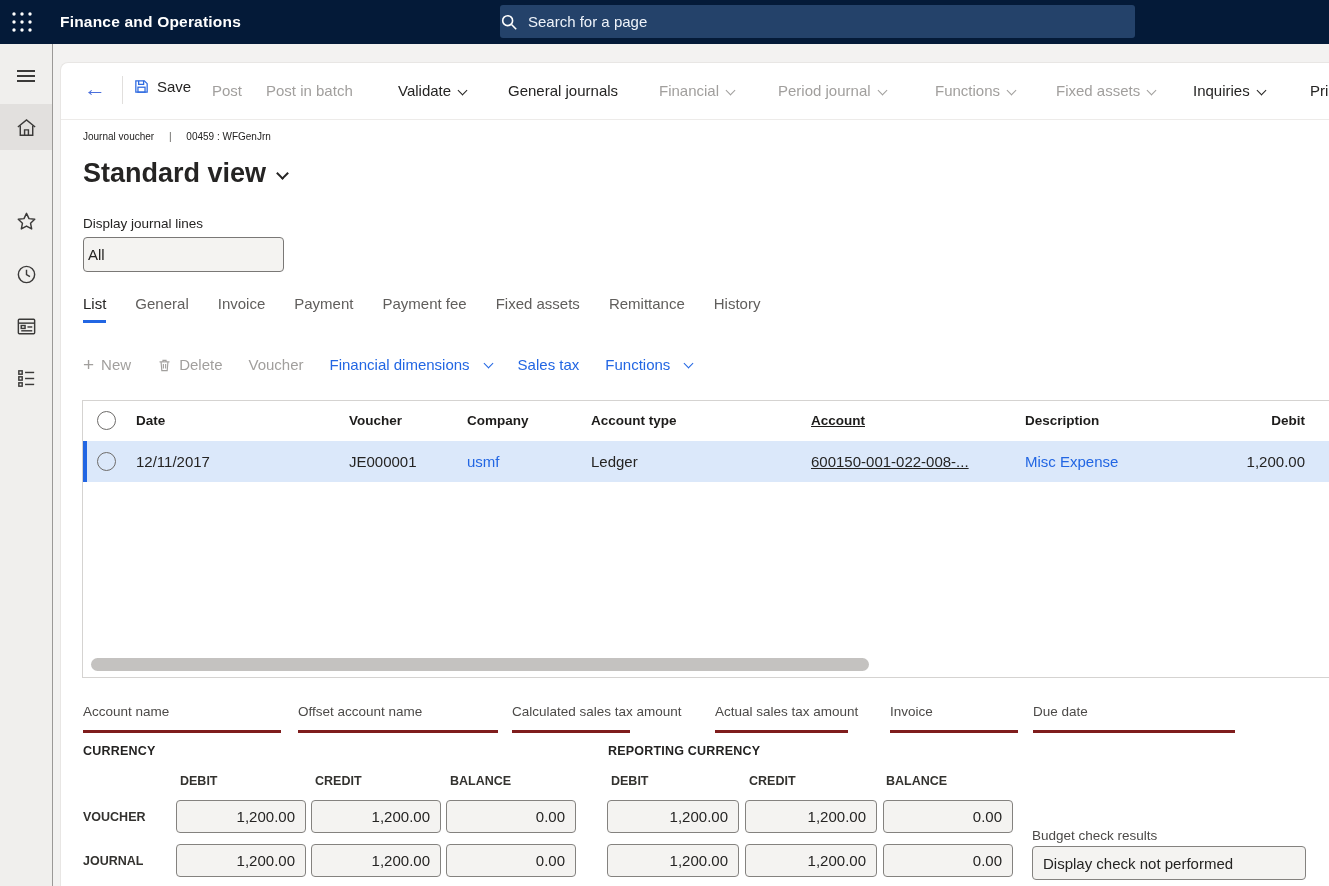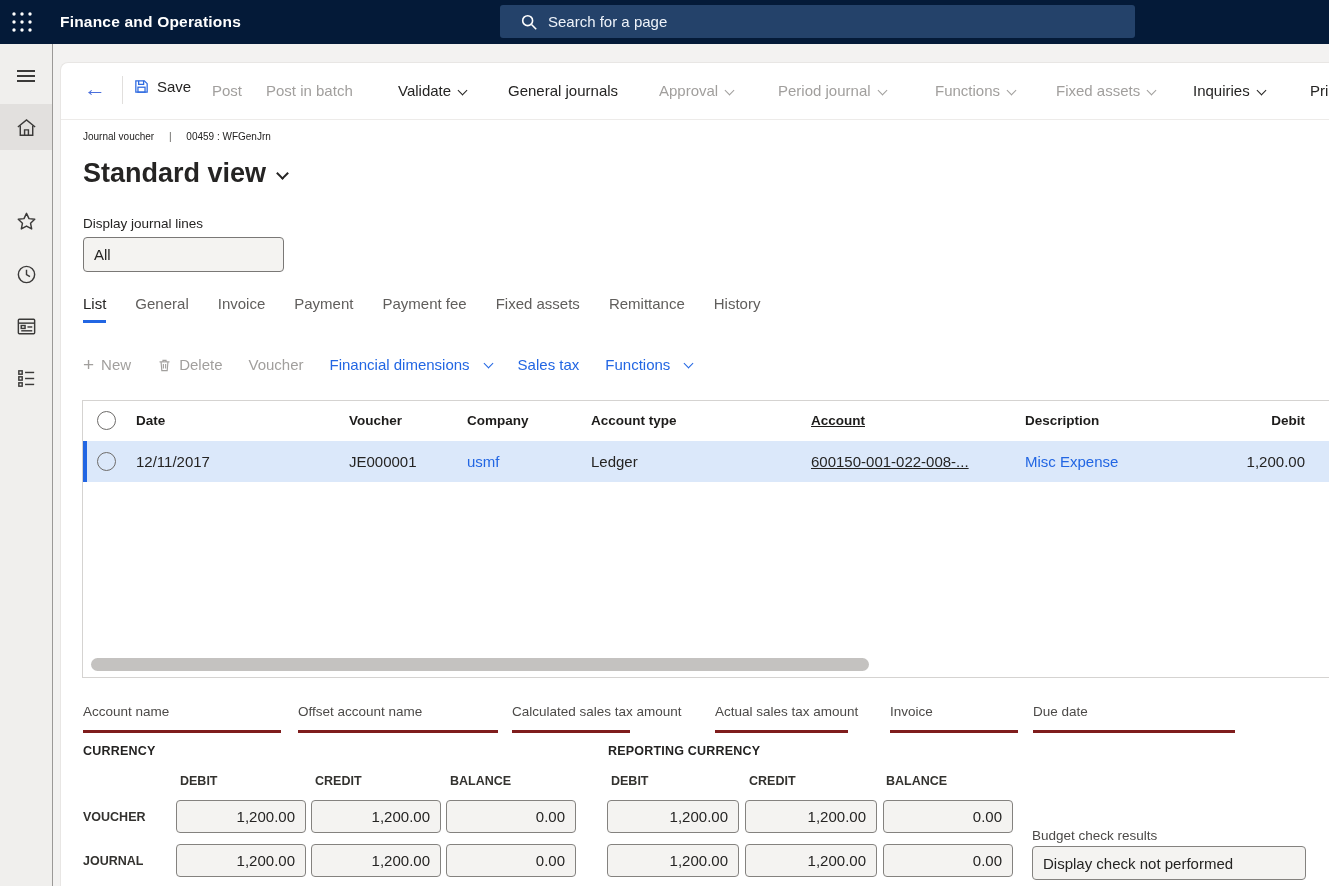--- a/index.html
+++ b/index.html
@@ -15,21 +15,21 @@
   .topbar {
     position:absolute; left:0; top:0; width:1329px; height:44px;
     background:#041a38; display:flex; align-items:center;
   }
   .waffle { width:44px; height:44px; display:flex; align-items:center; justify-content:center; cursor:pointer; }
   .waffle svg { display:block; }
   .app-title { color:#fff; font-size:15.5px; font-weight:700; margin-left:16px; letter-spacing:.2px; }
   .searchbox {
     position:absolute; left:500px; top:5px; width:635px; height:33px;
     background:#24426a; border-radius:3px; display:flex; align-items:center;
-    padding-left:20px; cursor:text;
+    cursor:text;
   }
   .searchbox .stext { color:#eef3fa; font-size:15px; margin-left:10px; }
   
   .sidebar {
     position:absolute; left:0; top:44px; width:53px; height:842px;
     background:#f0efed; border-right:1px solid #9b9997;
   }
   .side-icon {
     position:absolute; left:0; width:52px; height:44px;
     display:flex; align-items:center; justify-content:center; cursor:pointer;
@@ -57,21 +57,21 @@
   
   .breadcrumb { position:absolute; left:83px; top:131px; font-size:10px; }
   .breadcrumb .sep { color:#605e5c; margin:0 12px; }
   .view-title { position:absolute; left:83px; top:158px; font-size:27px; font-weight:700; color:#252423; cursor:pointer; }
   .view-title .chev { width:9px; height:9px; border-width:2px; margin-left:12px; margin-bottom:4px; }
   
   .filter-label { position:absolute; left:83px; top:216px; font-size:13.5px; color:#252423; }
   .filter-input {
     position:absolute; left:83px; top:237px; width:201px; height:35px;
     background:#f4f3f1; border:1px solid #7a7876; border-radius:4px;
-    font-size:15px; display:flex; align-items:center; padding-left:10px; cursor:pointer;
+    font-size:15px; display:flex; align-items:center; padding-left:4px; cursor:pointer;
   }
   
   .tabs { position:absolute; left:83px; top:295px; display:flex; gap:29px; font-size:15px; }
   .tab { color:#605e5c; padding-bottom:8px; border-bottom:3px solid transparent; cursor:pointer; }
   .tab.active { color:#252423; border-bottom-color:#2266E3; }
   
   .grid-actions { position:absolute; left:83px; top:356px; display:flex; align-items:center; gap:26px; font-size:15px; }
   .ga { display:flex; align-items:center; gap:7px; cursor:pointer; }
   .ga.disabled { color:#a19f9d; cursor:default; }
   .ga.link { color:#2266E3; }
@@ -208,21 +208,21 @@
         <path d="M8 4 V9 H15 V4"></path>
         <rect x="7" y="13" width="10" height="7"></rect>
     </svg>
   </span>
   <span>Save</span>
 </div>
 <div class="tb-item disabled" style="left:212px">Post</div>
 <div class="tb-item disabled" style="left:266px">Post in batch</div>
 <div class="tb-item dark" style="left:398px"><span>Validate</span><span class="chev"></span></div>
 <div class="tb-item dark" style="left:508px">General journals</div>
-<div class="tb-item disabled" style="left:659px"><span>Approval</span><span class="chev"></span></div>
+<div class="tb-item disabled" style="left:659px"><span>Financial</span><span class="chev"></span></div>
 <div class="tb-item disabled" style="left:778px"><span>Period journal</span><span class="chev"></span></div>
 <div class="tb-item disabled" style="left:935px"><span>Functions</span><span class="chev"></span></div>
 <div class="tb-item disabled" style="left:1056px"><span>Fixed assets</span><span class="chev"></span></div>
 <div class="tb-item dark" style="left:1193px"><span>Inquiries</span><span class="chev"></span></div>
 <div class="tb-item dark" style="left:1310px">Print</div>
 
 <div class="breadcrumb">
   <span>Journal voucher</span>
   <span class="sep">|</span>
   <span>00459 : WFGenJrn</span>

